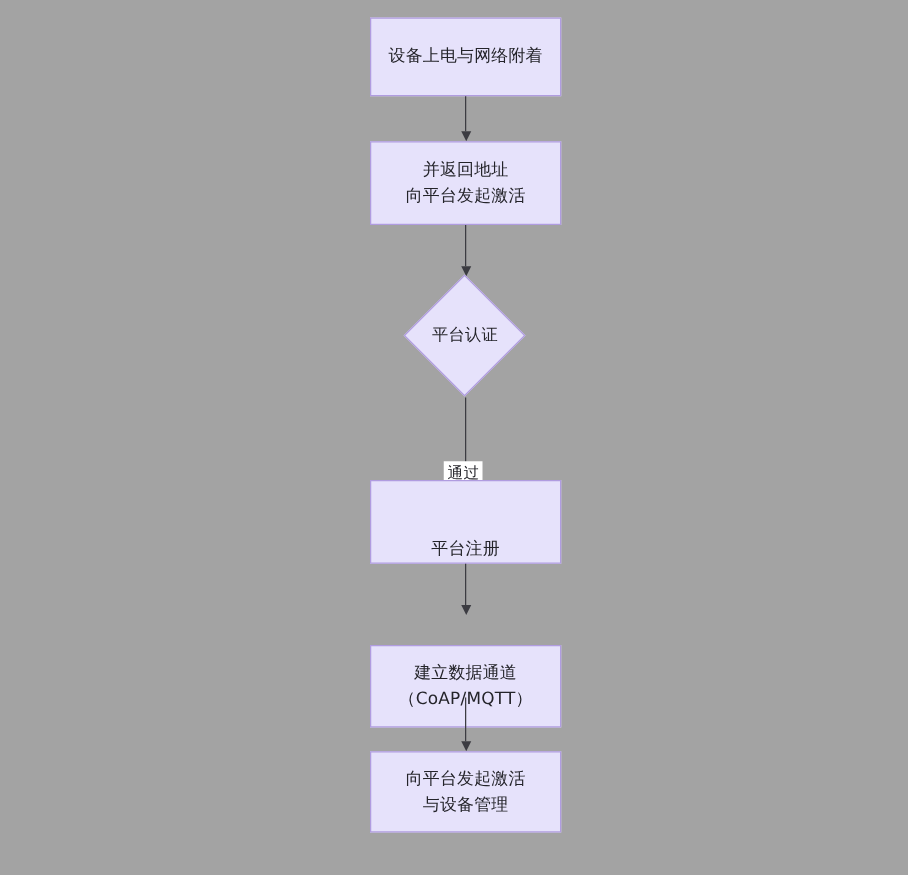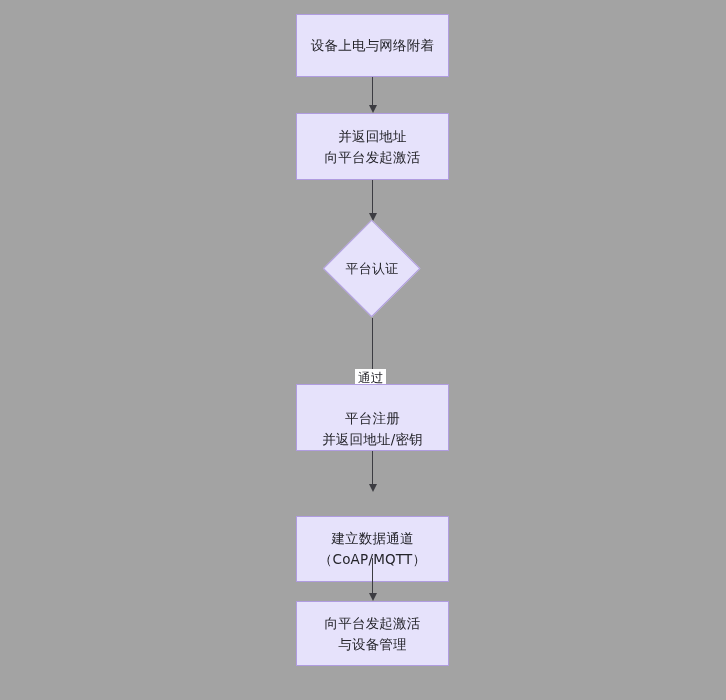--- a/index.html
+++ b/index.html
@@ -137,21 +137,20 @@
   </div>
 
   <div class="connector" style="left:372px; top:318px; width:1px; height:66px;">
     <div class="conn-line" style="height:57px;"></div>
     <div class="conn-head" style="top:57px;"></div>
   </div>
   <div class="edge-label" style="left:355px; top:357px;margin-top:12px;">通过</div>
 
   <div class="node" style="left:296px; top:384px; width:153px; height:67px;justify-content:flex-end;">
     <span class="line">平台注册</span>
-    <span class="line">并返回地址/密钥</span>
   </div>
 
   <div class="connector" style="left:372px; top:451px; width:1px; height:41px;">
     <div class="conn-line" style="height:33px;"></div>
     <div class="conn-head" style="top:33px;"></div>
   </div>
 
   <div class="node" style="left:296px; top:492px; width:153px; height:66px;margin-top:24px;">
     <span class="line">建立数据通道</span>
     <span class="line">（CoAP/MQTT）</span>

